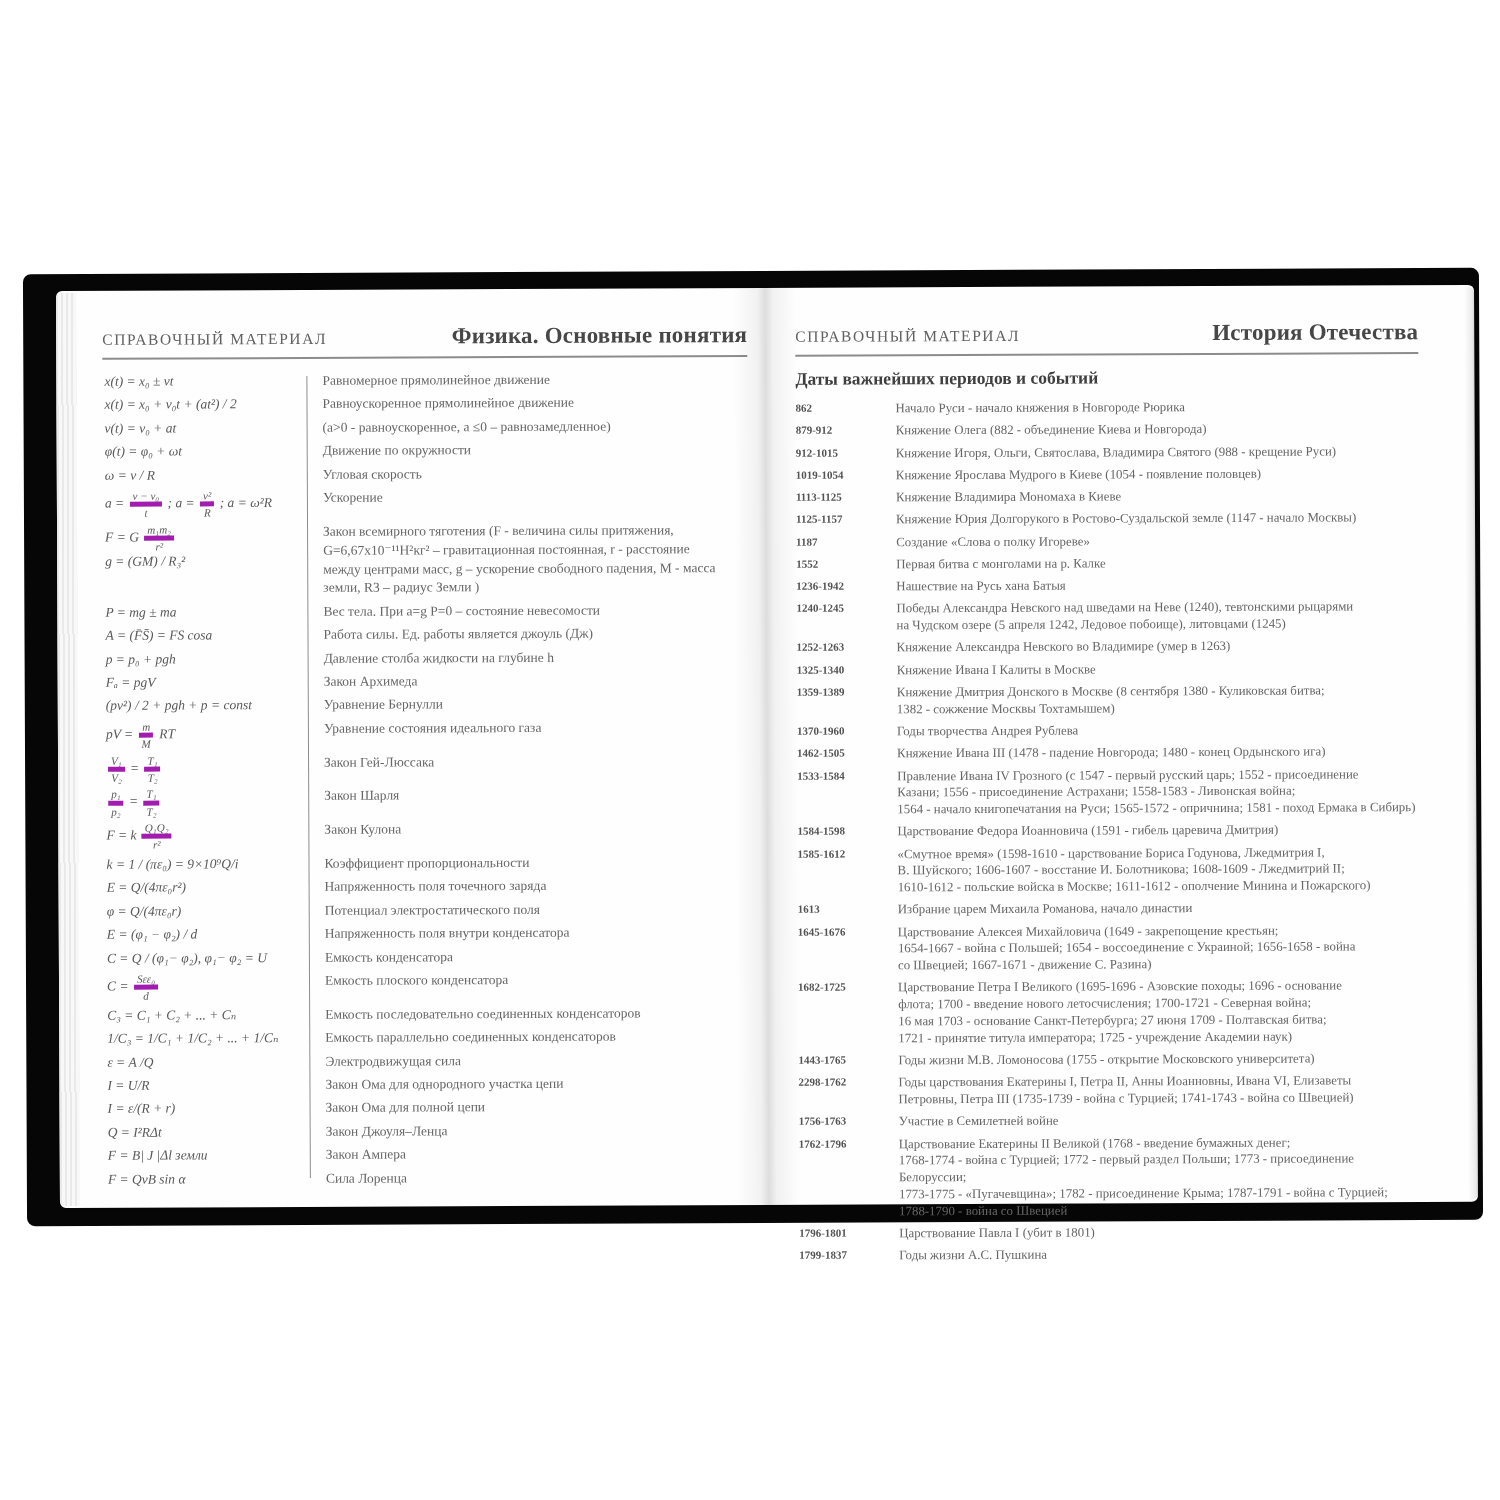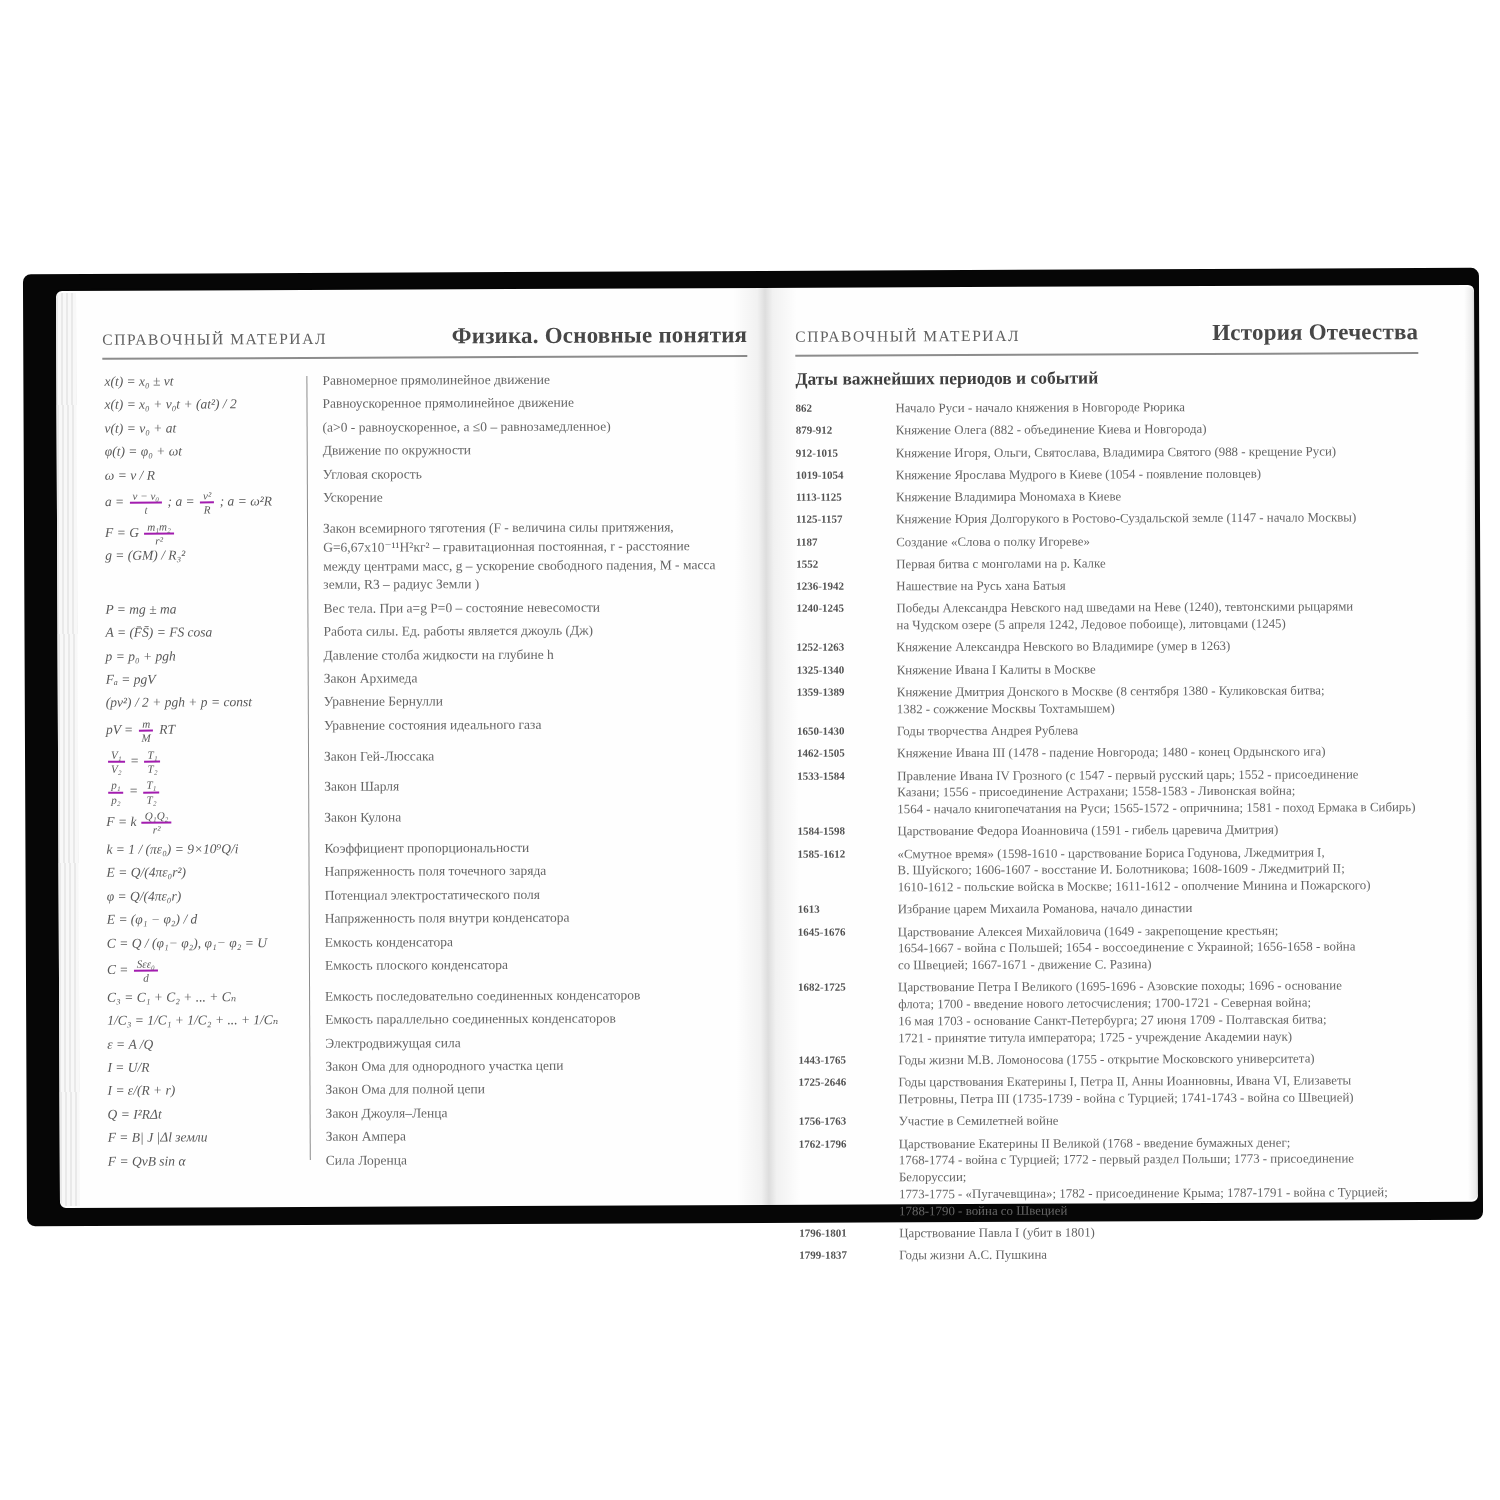--- a/index.html
+++ b/index.html
@@ -52,21 +52,21 @@
   
   .formula-table{position:relative;margin-top:13px;}
   .column-divider{position:absolute;left:204px;top:4px;bottom:10px;width:1px;background:#8c8c8c;}
   .formula-row{display:grid;grid-template-columns:190px 1fr;column-gap:30px;margin-bottom:4.5px;align-items:start;}
   .formula-cell{
     font-style:italic;font-size:13.5px;line-height:1.4;color:#585858;
     white-space:pre-line;padding-left:2px;
   }
   .description-cell{font-size:13.5px;line-height:1.4;color:#666;white-space:pre-line;}
   .frac{display:inline-flex;flex-direction:column;align-items:center;vertical-align:middle;font-size:.82em;line-height:1.1;margin:0 2px;}
-  .frac .num{border-bottom:2px solid #a21caf;padding:0 3px;}
+  .frac .num{border-bottom:5px solid #a21caf;padding:0 3px;}
   .frac .den{padding:0 3px;}
 
   
   .section-title{font-size:17.5px;font-weight:700;color:#3f3f3f;margin:12px 0 11px;}
   .history-entry{display:grid;grid-template-columns:84px 1fr;column-gap:16px;margin-bottom:5.5px;}
   .entry-years{font-weight:700;font-size:11px;color:#535353;line-height:1.3;}
   .entry-text{font-size:12.9px;line-height:1.3;color:#666;white-space:pre-line;}
 </style>
 </head>
 <body>
@@ -309,21 +309,21 @@
               <div class="entry-text">Княжение Ивана I Калиты в Москве</div>
             </div>
 
             <div class="history-entry">
               <div class="entry-years">1359-1389</div>
               <div class="entry-text">Княжение Дмитрия Донского в Москве (8 сентября 1380 - Куликовская битва;
 1382 - сожжение Москвы Тохтамышем)</div>
             </div>
 
             <div class="history-entry">
-              <div class="entry-years">1650-1430</div>
+              <div class="entry-years">1370-1960</div>
               <div class="entry-text">Годы творчества Андрея Рублева</div>
             </div>
 
             <div class="history-entry">
               <div class="entry-years">1462-1505</div>
               <div class="entry-text">Княжение Ивана III (1478 - падение Новгорода; 1480 - конец Ордынского ига)</div>
             </div>
 
             <div class="history-entry">
               <div class="entry-years">1533-1584</div>
@@ -363,21 +363,21 @@
 16 мая 1703 - основание Санкт-Петербурга; 27 июня 1709 - Полтавская битва;
 1721 - принятие титула императора; 1725 - учреждение Академии наук)</div>
             </div>
 
             <div class="history-entry">
               <div class="entry-years">1443-1765</div>
               <div class="entry-text">Годы жизни М.В. Ломоносова (1755 - открытие Московского университета)</div>
             </div>
 
             <div class="history-entry">
-              <div class="entry-years">1725-2646</div>
+              <div class="entry-years">2298-1762</div>
               <div class="entry-text">Годы царствования Екатерины I, Петра II, Анны Иоанновны, Ивана VI, Елизаветы
 Петровны, Петра III (1735-1739 - война с Турцией; 1741-1743 - война со Швецией)</div>
             </div>
 
             <div class="history-entry">
               <div class="entry-years">1756-1763</div>
               <div class="entry-text">Участие в Семилетней войне</div>
             </div>
 
             <div class="history-entry">

